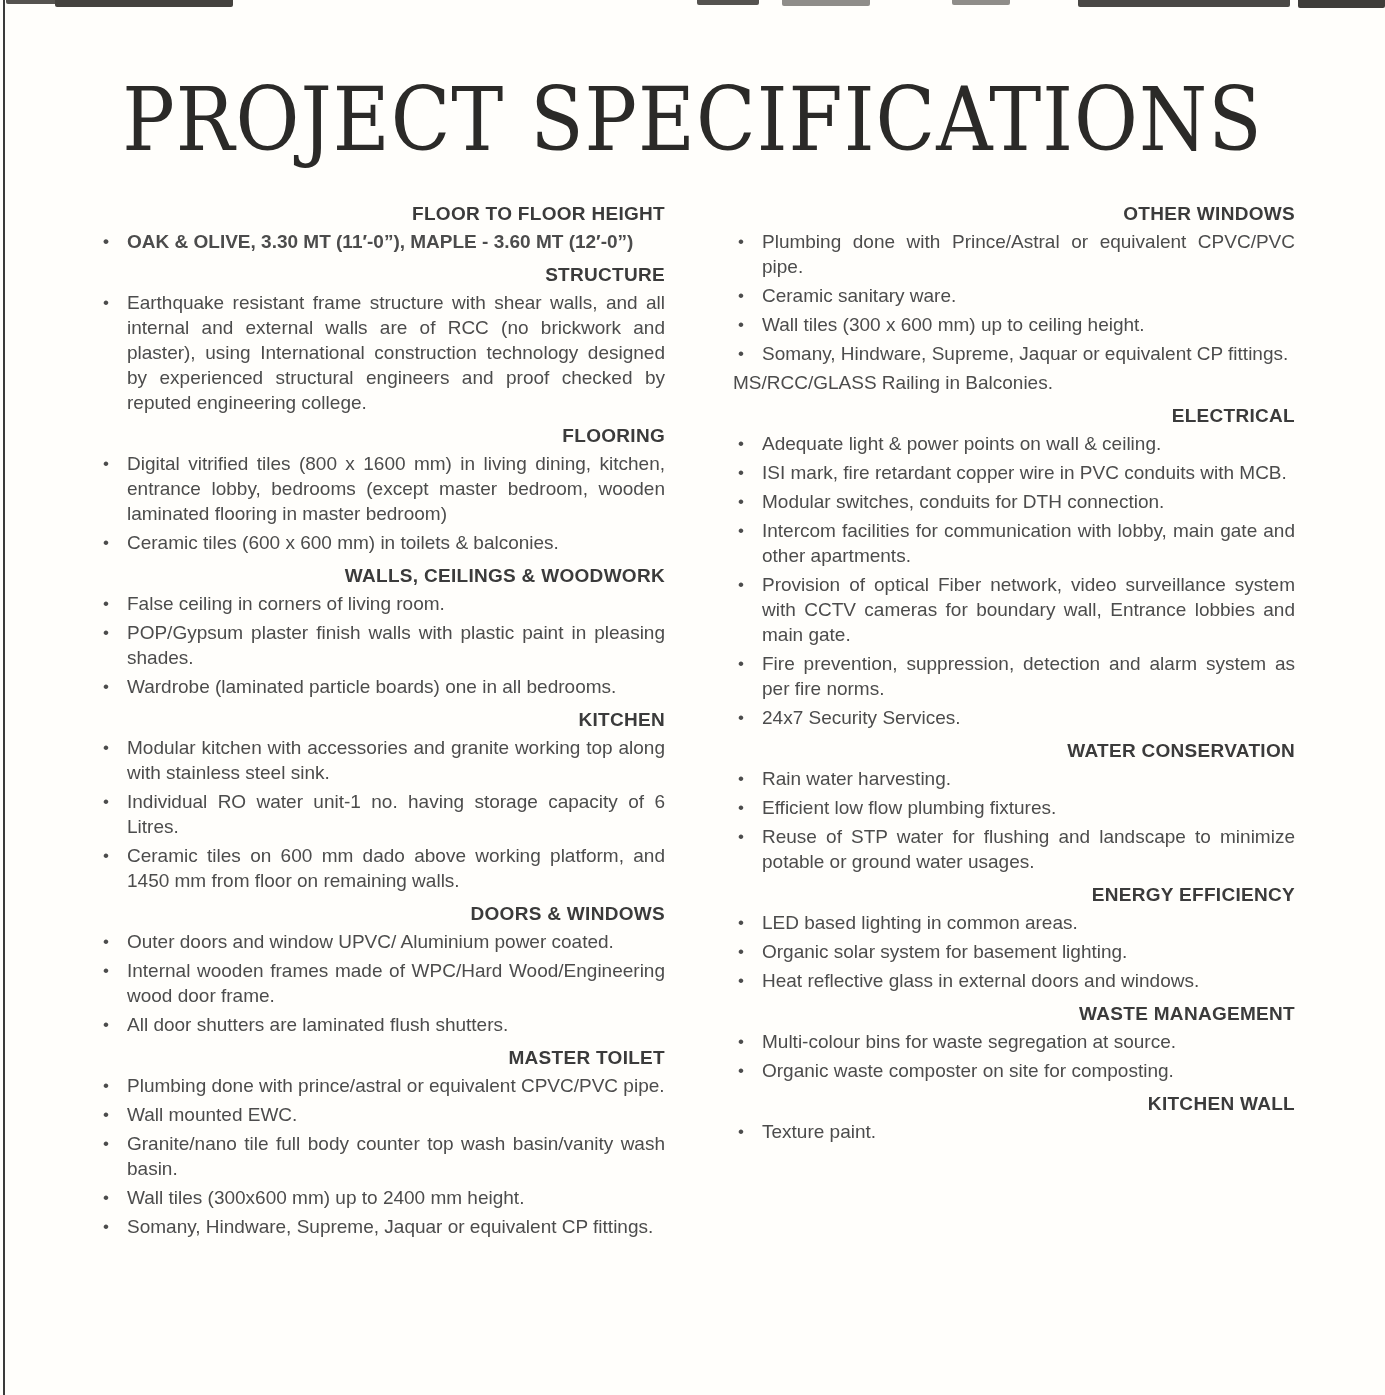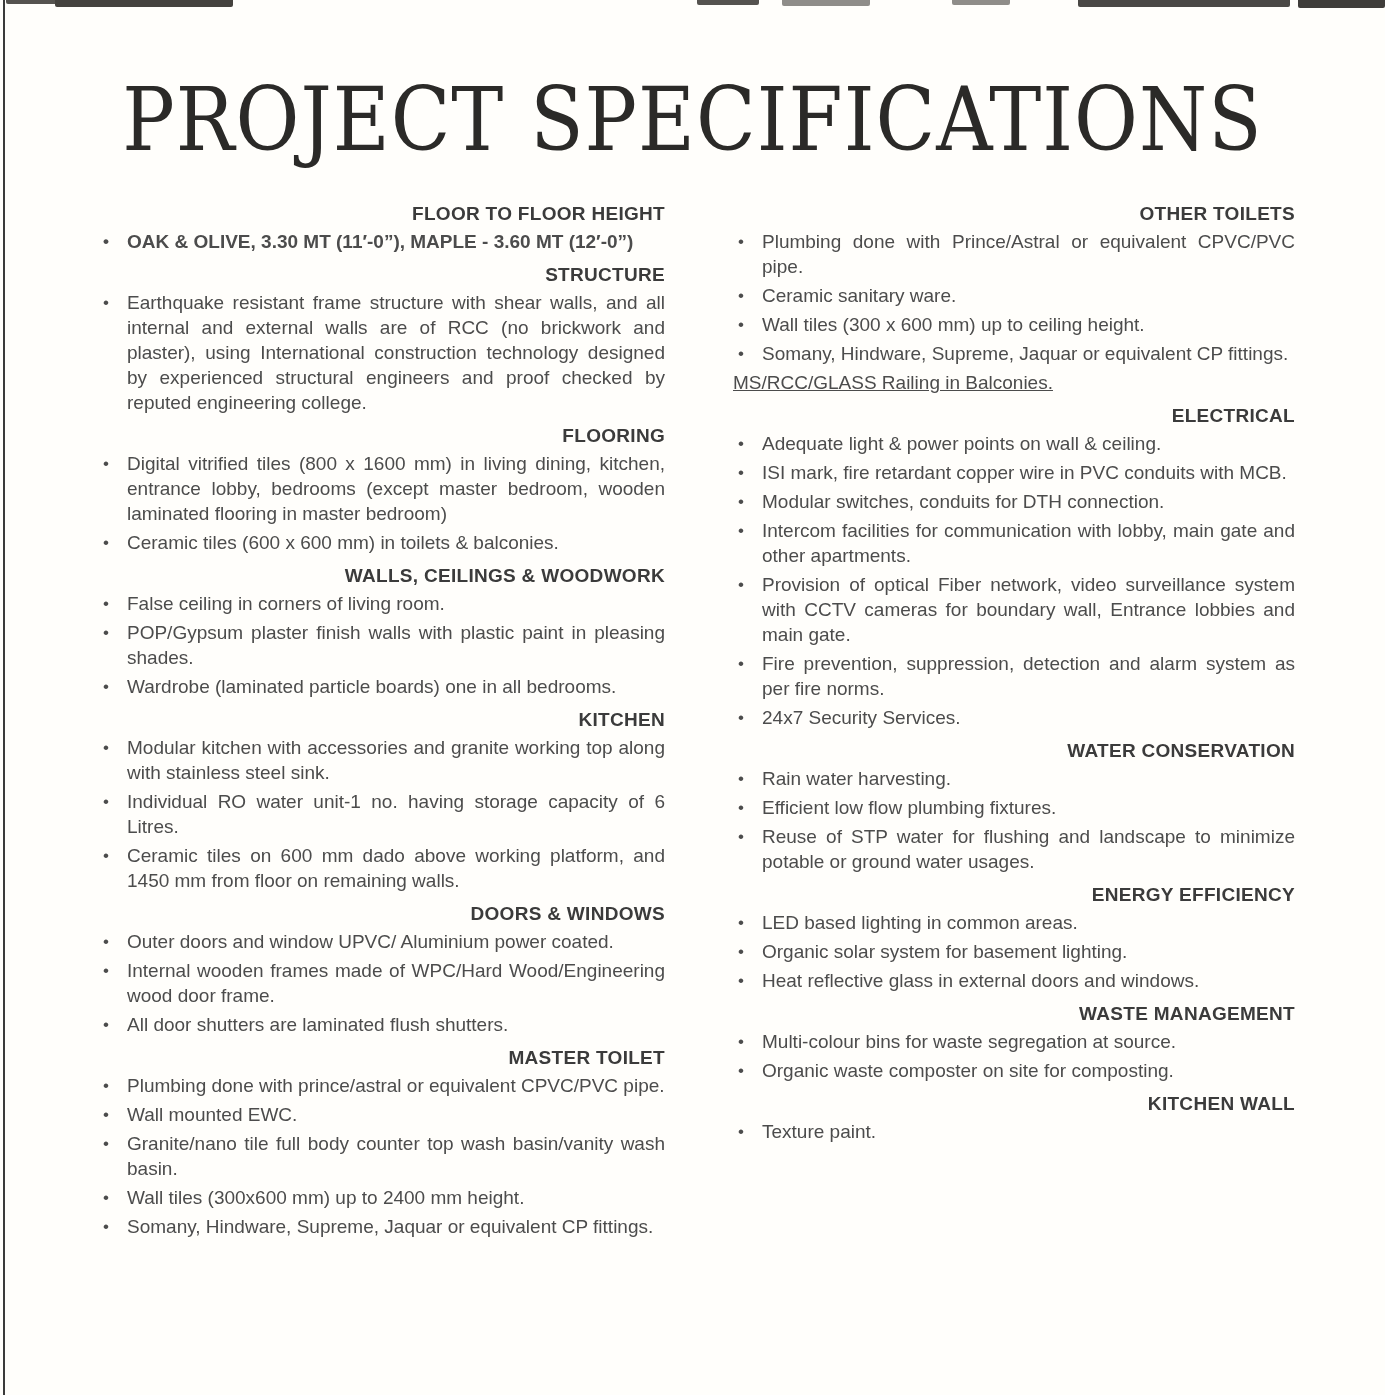--- a/index.html
+++ b/index.html
@@ -62,21 +62,21 @@
 
   .item {
     position: relative;
     padding-left: 29px;
     font-size: 19px;
     line-height: 25px;
     color: var(--body, #4c4c4c);
     text-align: justify;
     margin-bottom: 4px;
   }
-  .item.no-bullet { padding-left: 0; text-align: left; text-decoration: underline; }
+  .item.no-bullet { padding-left: 0; text-align: left; }
   .item.bold { font-weight: bold; text-align: left; }
 
   .dot {
     position: absolute;
     left: 5px; top: 0;
     font-size: 17px;
     line-height: 25px;
     color: var(--body, #4c4c4c);
   }
 </style>
@@ -153,21 +153,21 @@
           <div class="item"><span class="dot">•</span><span>Plumbing done with prince/astral or equivalent CPVC/PVC pipe.</span></div>
           <div class="item"><span class="dot">•</span><span>Wall mounted EWC.</span></div>
           <div class="item"><span class="dot">•</span><span>Granite/nano tile full body counter top wash basin/vanity wash basin.</span></div>
           <div class="item"><span class="dot">•</span><span>Wall tiles (300x600 mm) up to 2400 mm height.</span></div>
           <div class="item"><span class="dot">•</span><span>Somany, Hindware, Supreme, Jaquar or equivalent CP fittings.</span></div>
         </div>
   </div>
 </div>
   <div class="column right">
   <div class="section">
-    <div class="section-heading">OTHER TOILETS</div>
+    <div class="section-heading">OTHER WINDOWS</div>
     <div class="section-items">
           <div class="item"><span class="dot">•</span><span>Plumbing done with Prince/Astral or equivalent CPVC/PVC pipe.</span></div>
           <div class="item"><span class="dot">•</span><span>Ceramic sanitary ware.</span></div>
           <div class="item"><span class="dot">•</span><span>Wall tiles (300 x 600 mm) up to ceiling height.</span></div>
           <div class="item"><span class="dot">•</span><span>Somany, Hindware, Supreme, Jaquar or equivalent CP fittings.</span></div>
         </div>
   </div>
 
   <div class="section">
     <div class="section-items">

